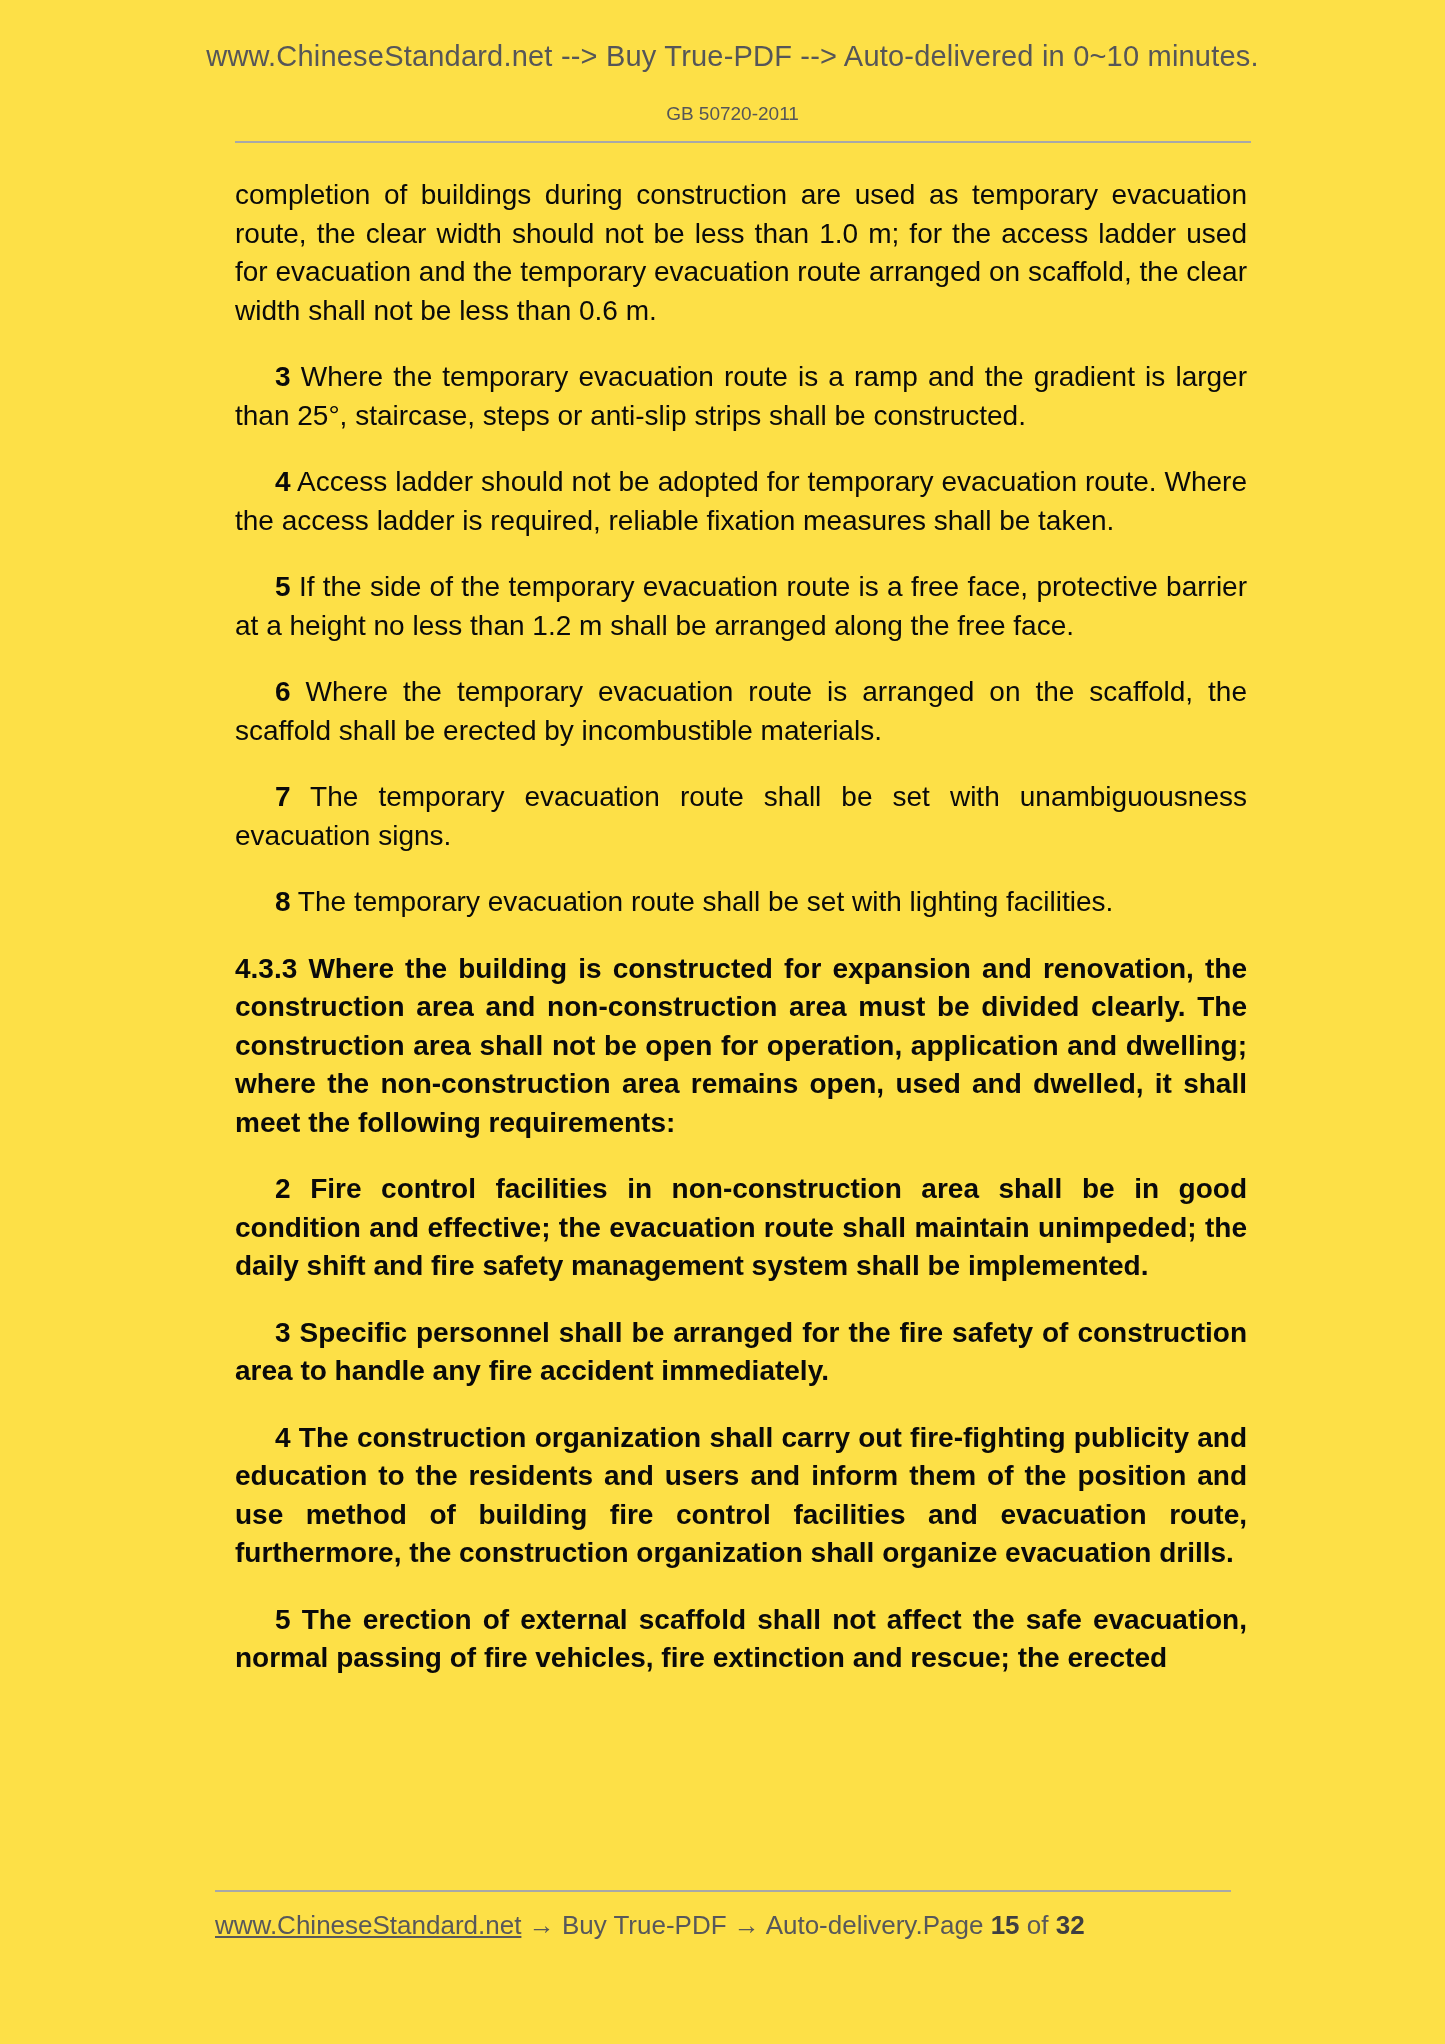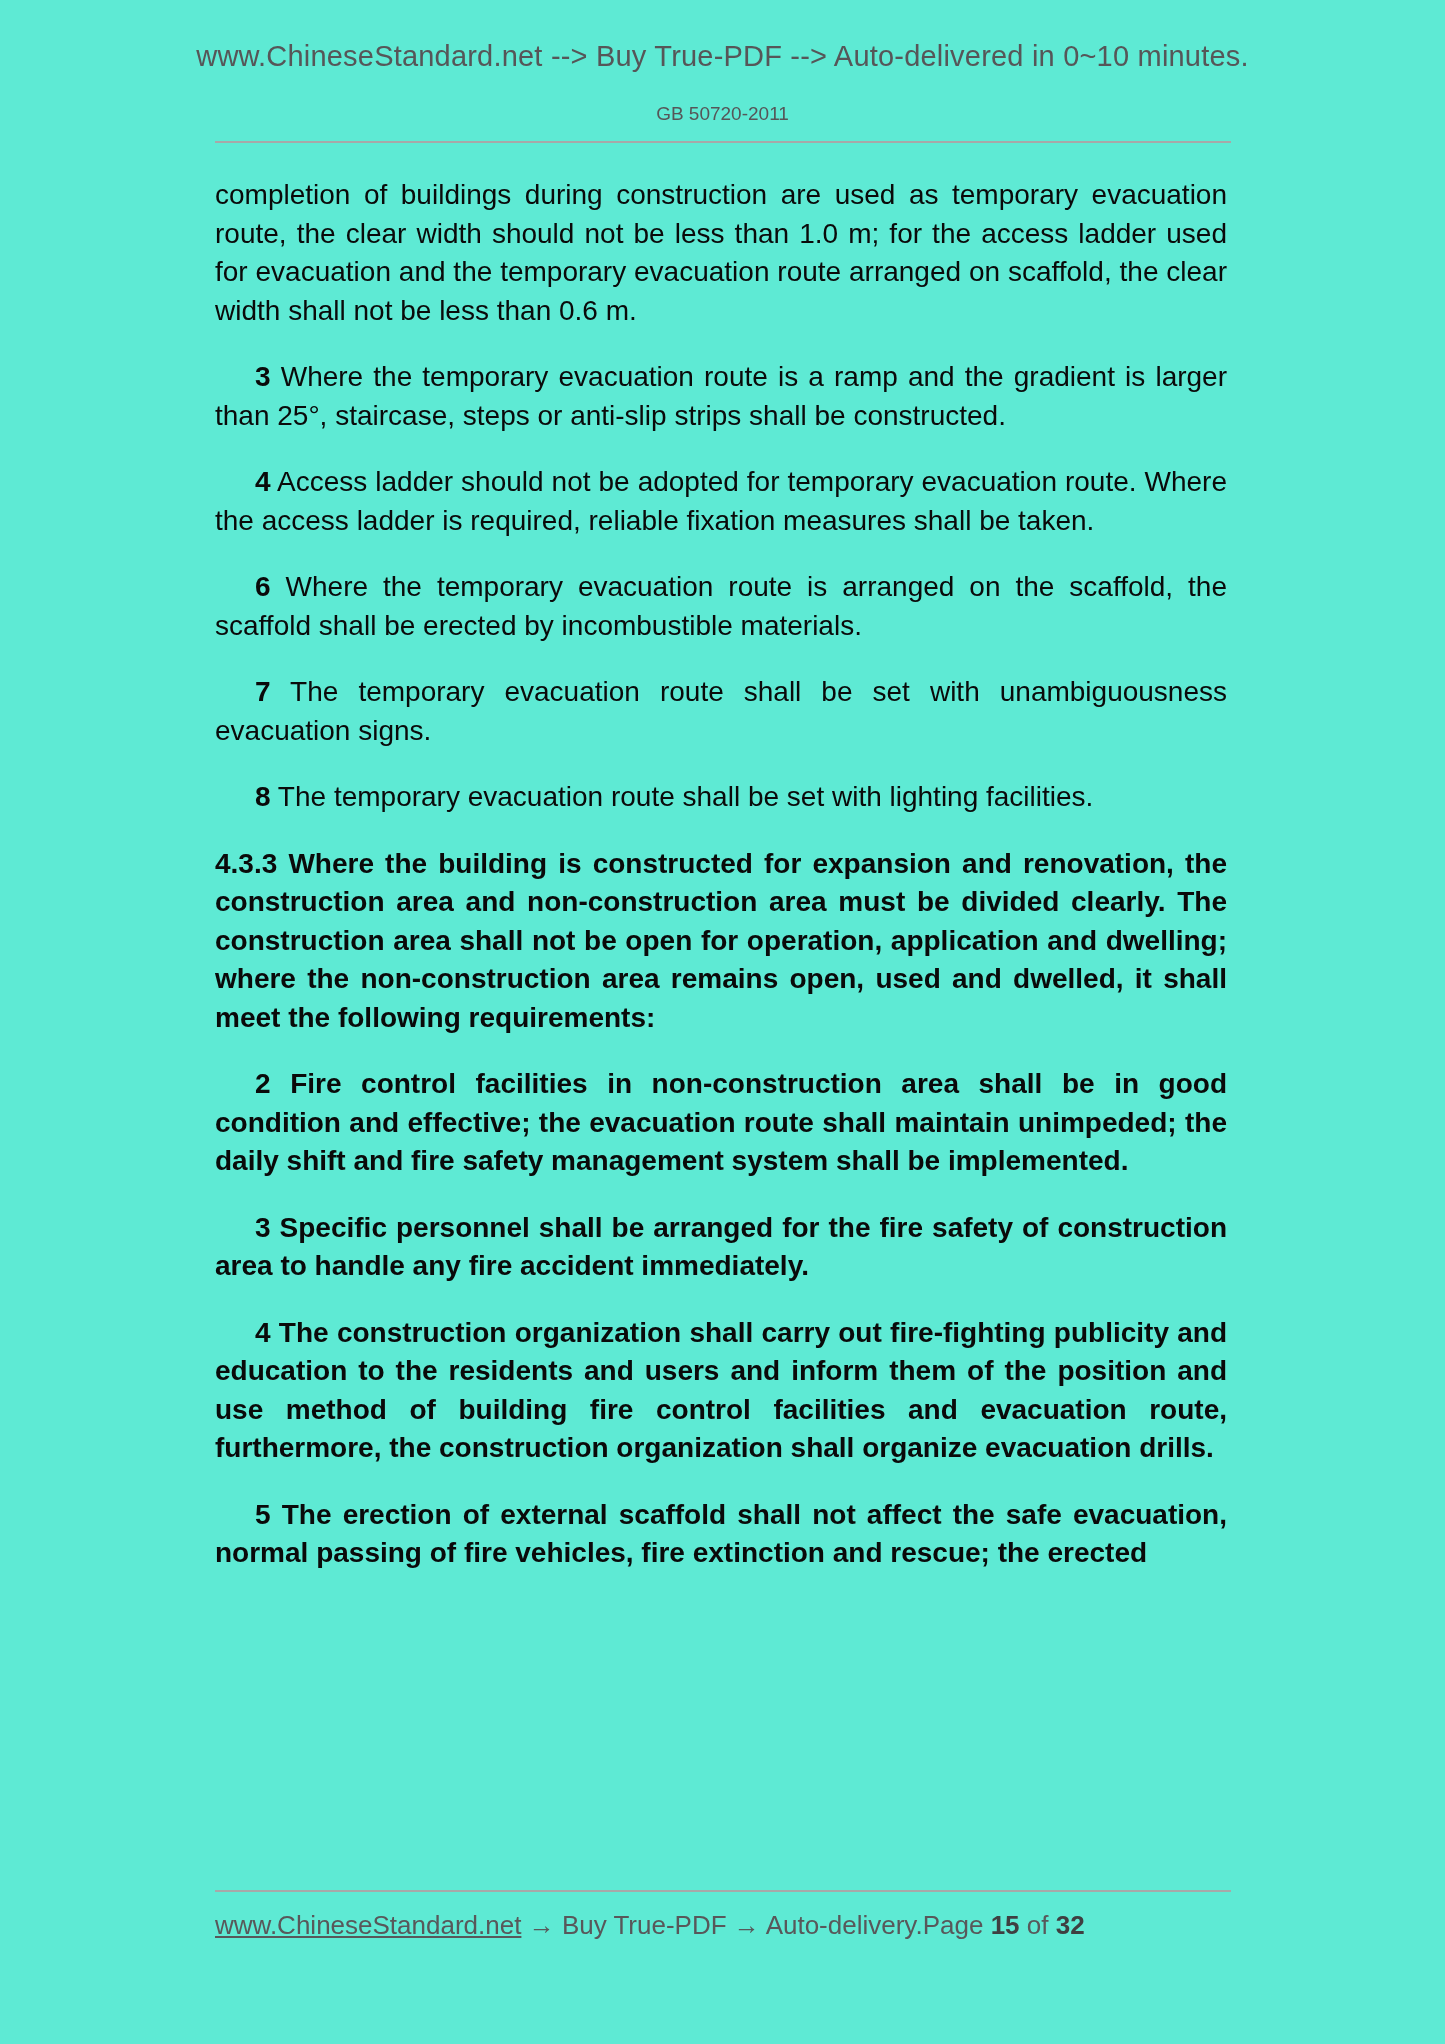--- a/index.html
+++ b/index.html
@@ -1,23 +1,24 @@
 <!DOCTYPE html>
 <html><head>
 <meta charset="utf-8">
 <style>
   * { margin: 0; padding: 0; box-sizing: border-box; }
   html, body { background: #ffffff; }
   .page {
     position: relative;
     width: 1445px;
     height: 2044px;
-    background: #5eead4;
+    background: #fde047;
     font-family: "Liberation Sans", "DejaVu Sans", sans-serif;
     overflow: hidden;
+    padding-left: 20px;
   }
   .header {
     padding-top: 40px;
     text-align: center;
   }
   .header-line1 {
     font-size: 29px;
     color: #565658;
     letter-spacing: 0.2px;
   }
@@ -86,20 +87,21 @@
     <div class="header-line1">www.ChineseStandard.net --&gt; Buy True-PDF --&gt; Auto-delivered in 0~10 minutes.</div>
     <div class="doc-number">GB 50720-2011</div>
   </div>
 
   <hr class="rule top-rule">
 
   <div class="content">
     <p><span class="num"></span> <span>completion of buildings during construction are used as temporary evacuation route, the clear width should not be less than 1.0 m; for the access ladder used for evacuation and the temporary evacuation route arranged on scaffold, the clear width shall not be less than 0.6 m.</span></p>
     <p class="indent"><span class="num">3</span> <span>Where the temporary evacuation route is a ramp and the gradient is larger than 25°, staircase, steps or anti-slip strips shall be constructed.</span></p>
     <p class="indent"><span class="num">4</span> <span>Access ladder should not be adopted for temporary evacuation route. Where the access ladder is required, reliable fixation measures shall be taken.</span></p>
+    <p class="indent"><span class="num">5</span> <span>If the side of the temporary evacuation route is a free face, protective barrier at a height no less than 1.2 m shall be arranged along the free face.</span></p>
     <p class="indent"><span class="num">6</span> <span>Where the temporary evacuation route is arranged on the scaffold, the scaffold shall be erected by incombustible materials.</span></p>
     <p class="indent"><span class="num">7</span> <span>The temporary evacuation route shall be set with unambiguousness evacuation signs.</span></p>
     <p class="indent"><span class="num">8</span> <span>The temporary evacuation route shall be set with lighting facilities.</span></p>
     <p class="bold"><span class="num">4.3.3</span> <span>Where the building is constructed for expansion and renovation, the construction area and non-construction area must be divided clearly. The construction area shall not be open for operation, application and dwelling; where the non-construction area remains open, used and dwelled, it shall meet the following requirements:</span></p>
     <p class="bold indent"><span class="num">2</span> <span>Fire control facilities in non-construction area shall be in good condition and effective; the evacuation route shall maintain unimpeded; the daily shift and fire safety management system shall be implemented.</span></p>
     <p class="bold indent"><span class="num">3</span> <span>Specific personnel shall be arranged for the fire safety of construction area to handle any fire accident immediately.</span></p>
     <p class="bold indent"><span class="num">4</span> <span>The construction organization shall carry out fire-fighting publicity and education to the residents and users and inform them of the position and use method of building fire control facilities and evacuation route, furthermore, the construction organization shall organize evacuation drills.</span></p>
     <p class="bold indent"><span class="num">5</span> <span>The erection of external scaffold shall not affect the safe evacuation, normal passing of fire vehicles, fire extinction and rescue; the erected</span></p>
   </div>
 

